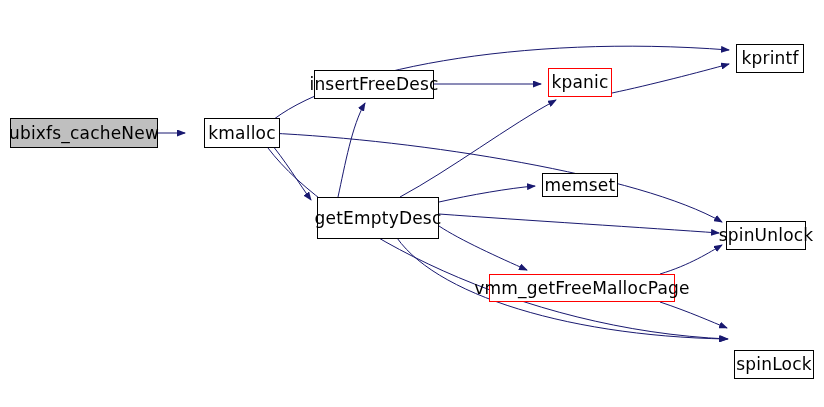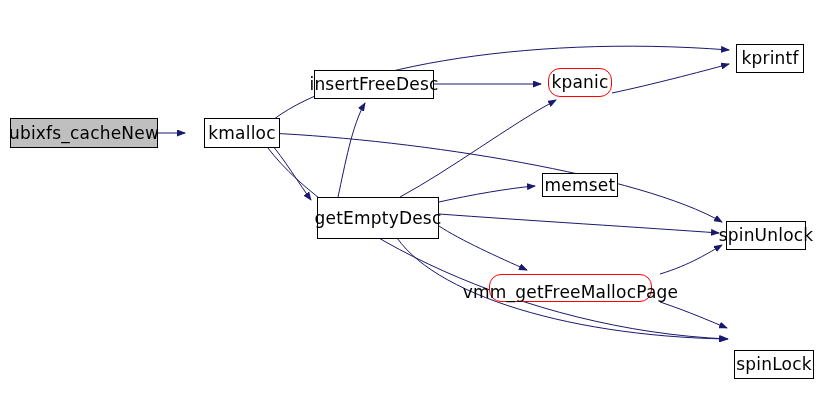--- a/index.html
+++ b/index.html
@@ -40,21 +40,20 @@
     white-space: nowrap;
     letter-spacing: 0.2px;
     z-index: 5;
   }
   .graph-node.root-node {
     background: #bfbfbf;
     border-color: #000000;
   }
   .graph-node.highlight-node {
     border-color: #ff0000;
-    border-radius: 12px;
   }
   .node-label {
     pointer-events: none;
   }
 </style>
 </head>
 <body>
 
 <div id="graph-canvas">
 
@@ -101,21 +100,21 @@
       </div>
       <div class="graph-node" style="left: 317px; top: 197px; width: 122px; height: 42px;">
         <span class="node-label">getEmptyDesc</span>
       </div>
       <div class="graph-node" style="left: 542px; top: 173px; width: 76px; height: 24px;">
         <span class="node-label">memset</span>
       </div>
       <div class="graph-node" style="left: 726px; top: 221px; width: 80px; height: 29px;">
         <span class="node-label">spinUnlock</span>
       </div>
-      <div class="graph-node highlight-node" style="left: 489px; top: 274px; width: 163px; height: 28px; align-items: flex-end;">
+      <div class="graph-node highlight-node" style="left: 489px; top: 274px; width: 186px; height: 28px;">
         <span class="node-label">vmm_getFreeMallocPage</span>
       </div>
       <div class="graph-node" style="left: 734px; top: 324px; width: 80px; height: 29px; margin-top: 26px;">
         <span class="node-label">spinLock</span>
       </div>
     </div>
 
 </div>
 
 </body></html>

